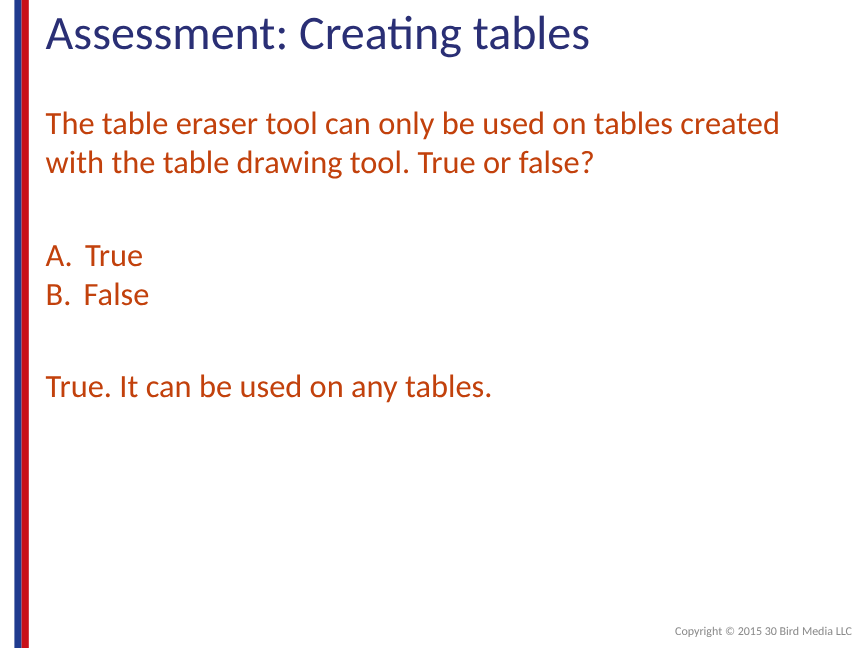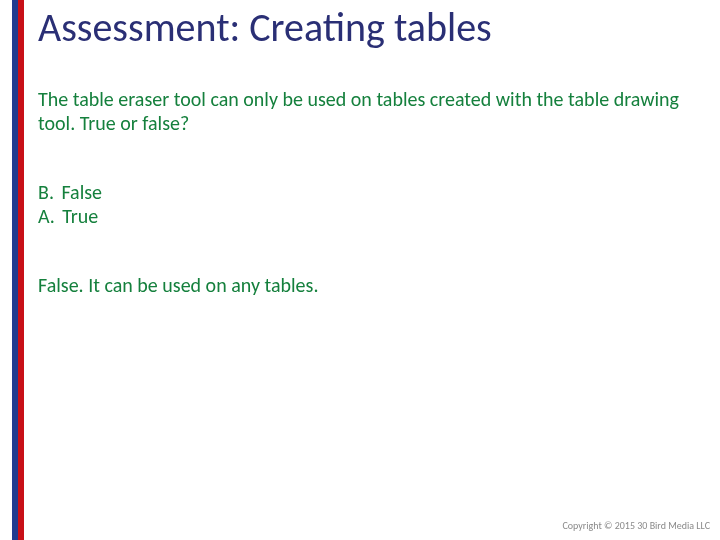--- a/index.html
+++ b/index.html
@@ -46,23 +46,23 @@
     font-size: 40px;
     line-height: 1.1;
     color: #2a2f75;
     font-weight: 400;
   }
   .body {
     position: absolute;
     left: 38px;
     top: 88px;
     right: 40px;
-    font-size: 20px;
+    font-size: 27px;
     line-height: 1.18;
-    color: #15803d;
+    color: #c2410c;
   }
   .question {
     margin-bottom: 46px;
   }
   .options {
     margin-bottom: 46px;
   }
   .opt-line {
     display: block;
   }
@@ -96,28 +96,28 @@
   </div>
 
   <div class="title">Assessment: Creating tables</div>
 
   <div class="body">
 
     <div class="question">The table eraser tool can only be used on tables created with the table drawing tool. True or false?</div>
 
     <div class="options">
       <span class="opt-line">
+        <span class="opt-label">A.</span>
+        <span class="opt-text">True</span>
+      </span>
+      <span class="opt-line">
         <span class="opt-label">B.</span>
         <span class="opt-text">False</span>
       </span>
-      <span class="opt-line">
-        <span class="opt-label">A.</span>
-        <span class="opt-text">True</span>
-      </span>
     </div>
 
-    <div class="answer">False. It can be used on any tables.</div>
+    <div class="answer">True. It can be used on any tables.</div>
 
   </div>
 
   <div class="footer">Copyright © 2015 30 Bird Media LLC</div>
 
 </div>
 
 </body></html>

